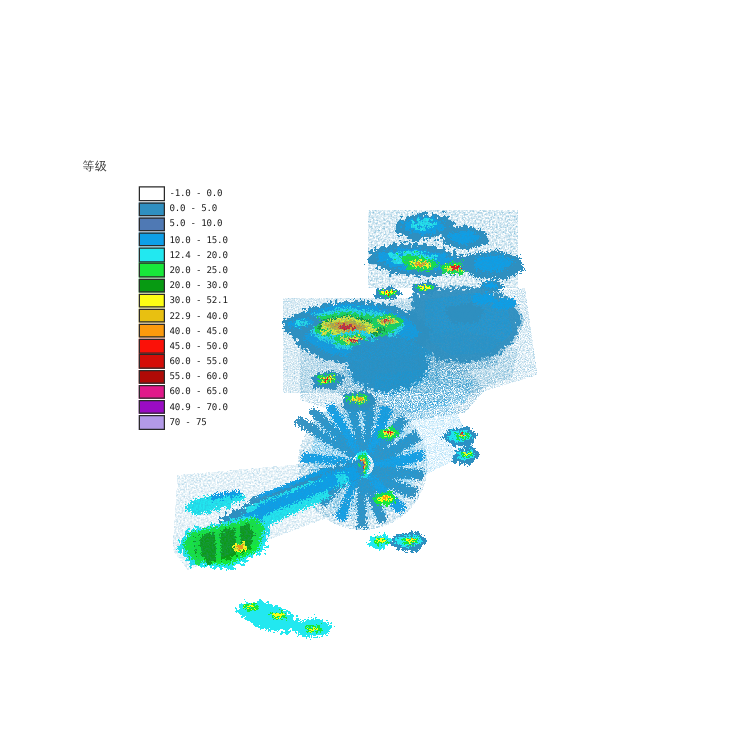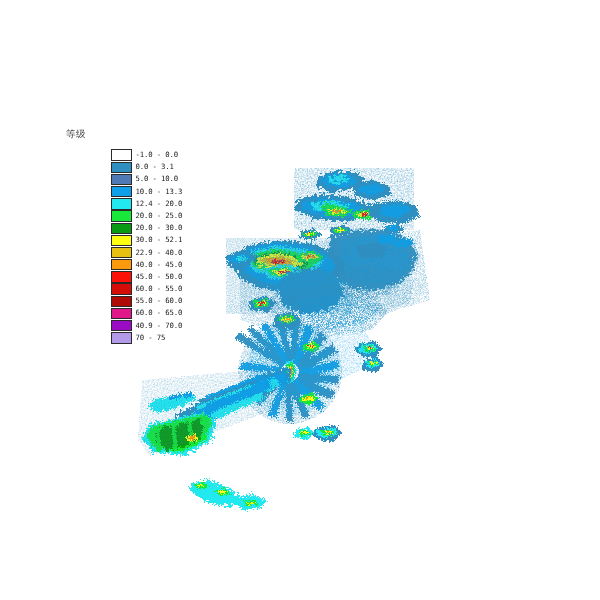--- a/index.html
+++ b/index.html
@@ -482,29 +482,29 @@
 
   <div class="legend">
     <div class="legend-title">等级</div>
     <div class="legend-rows">
         <div class="legend-row">
           <span class="legend-swatch" style="background: rgb(255, 255, 255);"></span>
           <span class="legend-label">-1.0 - 0.0</span>
         </div>
         <div class="legend-row">
           <span class="legend-swatch" style="background: rgb(47, 143, 192);"></span>
-          <span class="legend-label">0.0 - 3.1</span>
+          <span class="legend-label">0.0 - 5.0</span>
         </div>
         <div class="legend-row">
           <span class="legend-swatch" style="background: rgb(79, 121, 180);"></span>
           <span class="legend-label">5.0 - 10.0</span>
         </div>
         <div class="legend-row">
           <span class="legend-swatch" style="background: rgb(15, 159, 232);"></span>
-          <span class="legend-label">10.0 - 13.3</span>
+          <span class="legend-label">10.0 - 15.0</span>
         </div>
         <div class="legend-row">
           <span class="legend-swatch" style="background: rgb(34, 232, 240);"></span>
           <span class="legend-label">12.4 - 20.0</span>
         </div>
         <div class="legend-row">
           <span class="legend-swatch" style="background: rgb(24, 232, 58);"></span>
           <span class="legend-label">20.0 - 25.0</span>
         </div>
         <div class="legend-row">

